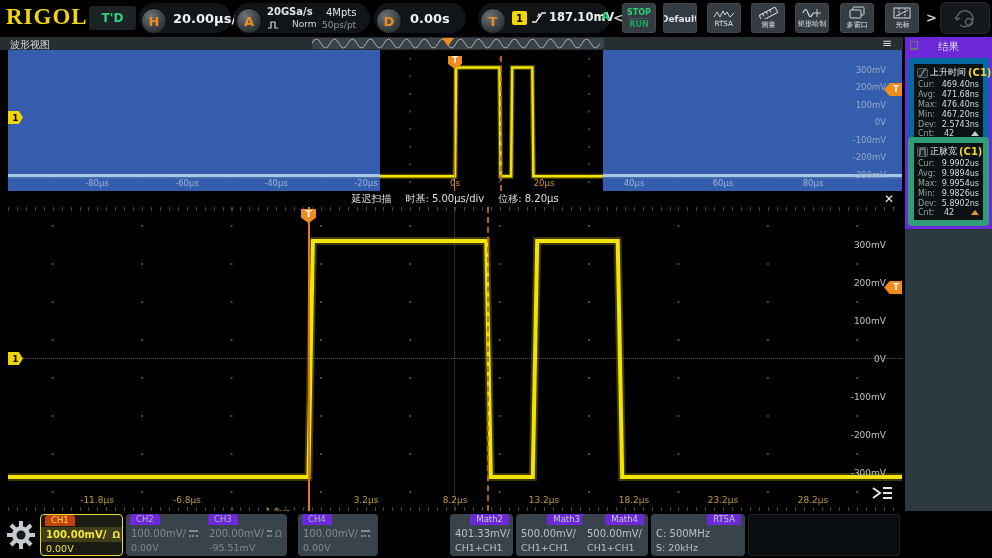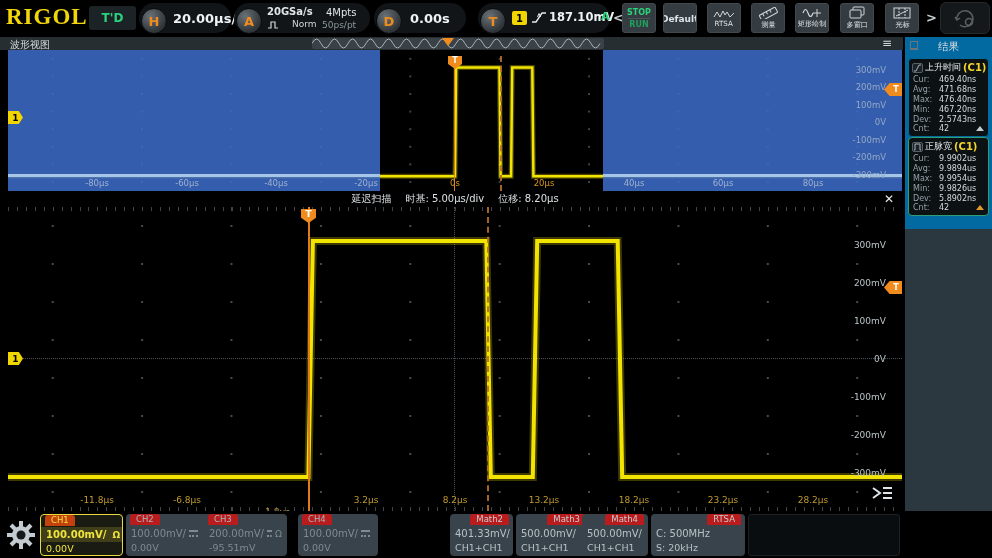--- a/index.html
+++ b/index.html
@@ -35,24 +35,24 @@
   
   #viewbar { position:absolute; left:0; top:37px; width:903px; height:13px; background:#272e32; }
   #view-title { position:absolute; left:10px; top:1px; font-size:10px; color:#d9dfe2; }
   #ribbon { position:absolute; left:312px; top:1px; width:292px; height:11px; background:#3a4247; border-radius:2px; overflow:hidden; }
   #ribbon-tri { position:absolute; left:130px; top:0; width:0; height:0;
     border-left:6px solid transparent; border-right:6px solid transparent; border-top:8px solid #f08c1e; }
   #viewbar-menu { position:absolute; left:882px; top:-1px; font-size:12px; color:#d2d9dc; cursor:pointer; }
 
   
   #results { position:absolute; left:905px; top:37px; width:87px; height:474px; background:#2c3840; }
-  #results-top { position:absolute; left:0; top:0; width:87px; height:192px; background:#0369a1; }
+  #results-top { position:absolute; left:0; top:0; width:87px; height:192px; background:#6d28d9; }
   #results-title { position:absolute; left:0; top:3px; width:87px; text-align:center; font-size:10.5px; color:#d5dbde; }
   #results-title-icon { position:absolute; left:5px; top:4px; width:8px; height:9px; border:1px solid #6a747b; border-bottom:2px solid #6a747b; }
-  .mcard { position:absolute; left:3px; width:81px; background:#0c1114; border:1px solid #0369a1; border-radius:4px; padding:2px 0 2px 0; cursor:pointer; }
+  .mcard { position:absolute; left:3px; width:81px; background:#0c1114; border:6px solid #0369a1; border-radius:4px; padding:2px 0 2px 0; cursor:pointer; }
   .mcard.sel { border-color:#2f9d75; }
   .mtab { display:flex; align-items:center; gap:2px; padding:0 3px 1px 3px; }
   .mtab .nm { font-size:9px; color:#e8edef; white-space:nowrap; }
   .mtab .chn { font-size:10px; color:#f5d42a; font-weight:bold; }
   .micon { width:11px; height:10px; border:1px solid #566066; background:#1b2328; border-radius:2px; flex:0 0 auto;
     display:flex; align-items:center; justify-content:center; }
   .mrow { display:flex; padding:0 4px; height:9.8px; align-items:center; }
   .mrow .rl { width:26px; font-size:8px; color:#96a1a8; }
   .mrow .rv { font-size:8px; color:#d3dbdf; }
   .tri { margin-left:auto; width:0; height:0; border-left:4px solid transparent; border-right:4px solid transparent; }
@@ -92,21 +92,21 @@
   #mv-centerh { position:absolute; left:0; top:151px; width:894px; height:0; border-top:1px dotted #4a5156; }
   #mv-trigline { position:absolute; top:0; height:304px; width:1.5px; background:#e07b1a; }
   #mv-cursor { position:absolute; top:0; height:304px; width:0; border-left:2px dashed #b5702a; opacity:.9; }
   #mainview .vl { color:#b9c3c7; font-size:9px; }
   #mainview .tl { color:#c09a30; font-size:9px; }
   #grid-menu { position:absolute; left:862px; top:278px; cursor:pointer; }
 
   
   #bottombar { position:absolute; left:0; top:512px; width:992px; height:46px; background:#000; }
   .blk { position:absolute; top:2px; height:42px; background:#39434b; border-radius:4px; cursor:pointer; }
-  .blk .tab { position:absolute; top:0; height:11px; background:#b91c1c; border-radius:3px 3px 0 0;
+  .blk .tab { position:absolute; top:0; height:11px; background:#6d28d9; border-radius:3px 3px 0 0;
     padding:0 6px; font-size:8.5px; color:#aab5bb; line-height:11px; }
   .blk .tab.left { left:4px; } .blk .tab.right { right:4px; }
   .blk .r1 { position:absolute; left:0; top:12px; width:100%; height:15px; padding:0 5px; font-size:10px; color:#7e8b92;
     display:flex; align-items:center; white-space:nowrap; }
   .blk .r2 { position:absolute; left:5px; top:28px; font-size:9.5px; color:#7e8b92; }
   .blk.mathblk .r1, .blk.mathblk .r2 { color:#b7c2c7; }
   .blk.mathblk .tab { color:#c4cdd2; }
   .blk.ch1 { background:#1a1b12; border:1px solid #e9db3d; }
   .blk.ch1 .tab { color:#f0e43c; background:#c2410c; }
   .blk.ch1 .r1 { background:rgba(240,228,60,.18); color:#f0e43c; font-weight:bold; }

